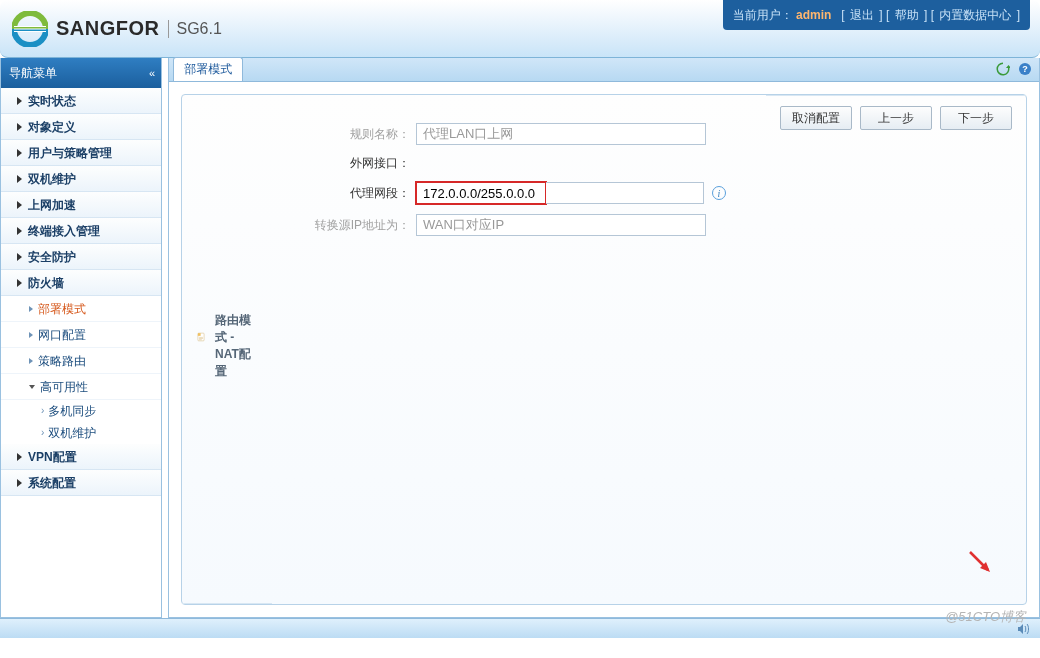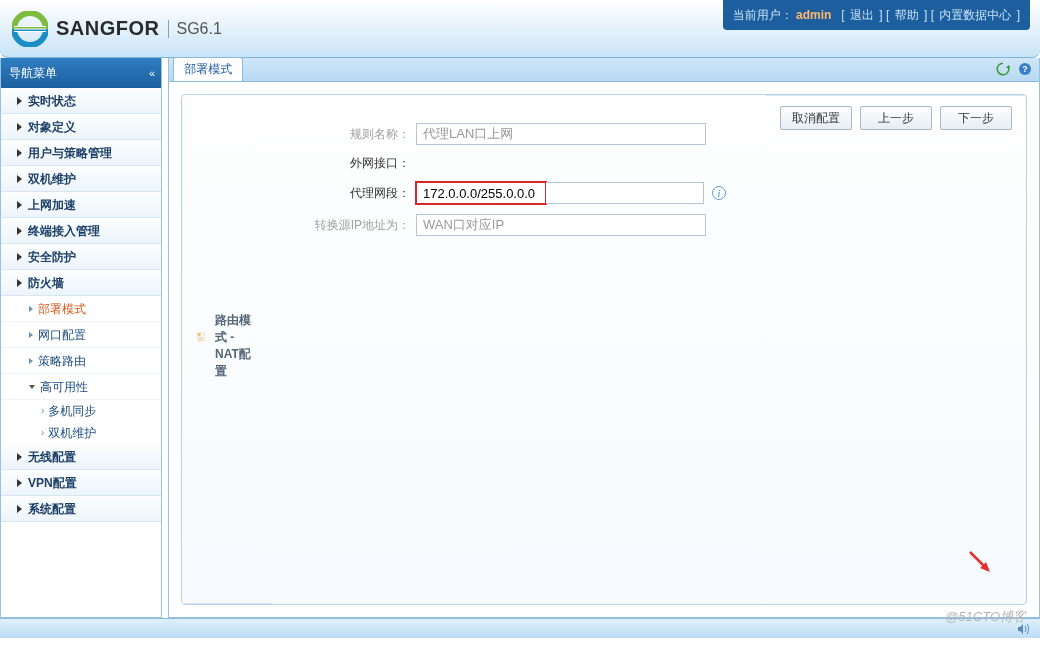--- a/index.html
+++ b/index.html
@@ -149,24 +149,20 @@
           <span class="dot">›</span>
           <span>多机同步</span>
         </div>
       <div class="sub-sub">
           <span class="dot">›</span>
           <span>双机维护</span>
         </div>
 
       <div class="nav-item">
           <span class="tri"></span>
-          <span>无线配置</span>
-        </div>
-      <div class="nav-item">
-          <span class="tri"></span>
           <span>VPN配置</span>
         </div>
       <div class="nav-item">
           <span class="tri"></span>
           <span>系统配置</span>
         </div>
     </div>
   </div>
 
   <div class="content">

